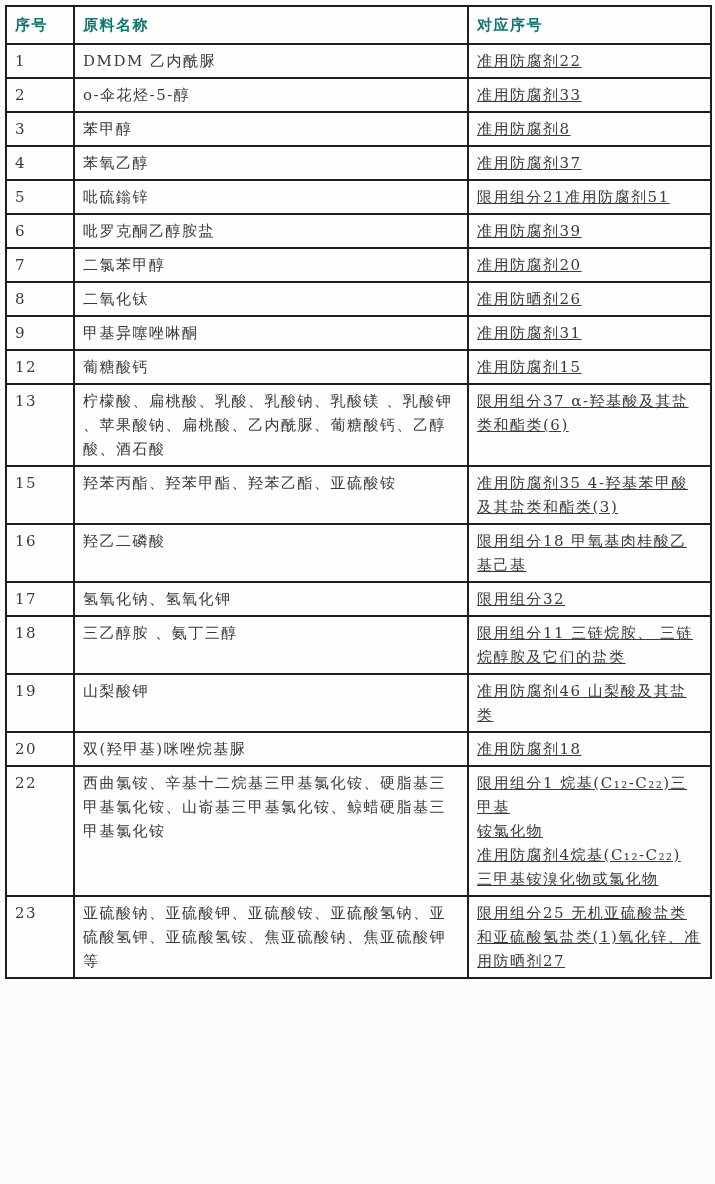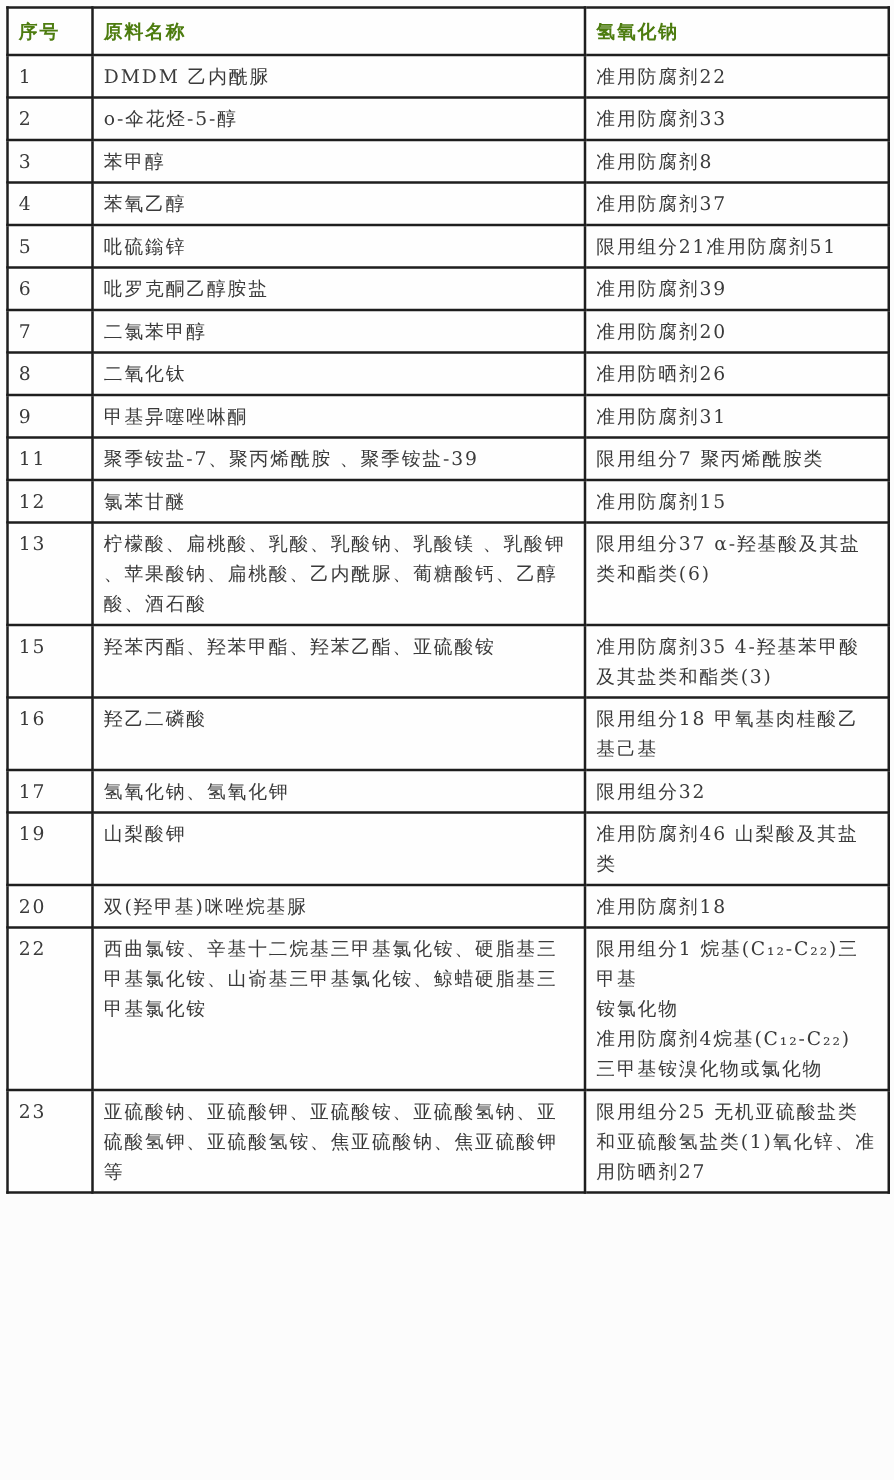--- a/index.html
+++ b/index.html
@@ -32,41 +32,41 @@
     letter-spacing: 1.5px;
     color: #3a3a3a;
     padding: 4px 8px;
     vertical-align: top;
     text-align: left;
     word-break: break-all;
     overflow: hidden;
   }
   th {
     font-weight: bold;
-    color: #4d7c0f;
+    color: #0f766e;
     padding-top: 6px;
     padding-bottom: 6px;
   }
-  td.ref { white-space: pre-line; }
+  td.ref { white-space: pre-line; text-decoration: underline; }
 </style>
 </head>
 <body>
 
 <div class="page">
   <table class="materials">
     <colgroup>
       <col class="c-no">
         <col class="c-mat">
         <col class="c-ref">
     </colgroup>
     <thead>
       <tr>
         <th>序号</th>
         <th>原料名称</th>
-        <th>氢氧化钠</th>
+        <th>对应序号</th>
       </tr>
     </thead>
     <tbody>
       <tr>
         <td>1</td>
         <td>DMDM 乙内酰脲</td>
         <td class="ref">准用防腐剂22</td>
       </tr>
       <tr>
         <td>2</td>
@@ -102,27 +102,22 @@
         <td>8</td>
         <td>二氧化钛</td>
         <td class="ref">准用防晒剂26</td>
       </tr>
       <tr>
         <td>9</td>
         <td>甲基异噻唑啉酮</td>
         <td class="ref">准用防腐剂31</td>
       </tr>
       <tr>
-        <td>11</td>
-        <td>聚季铵盐-7、聚丙烯酰胺 、聚季铵盐-39</td>
-        <td class="ref">限用组分7 聚丙烯酰胺类</td>
-      </tr>
-      <tr>
         <td>12</td>
-        <td>氯苯甘醚</td>
+        <td>葡糖酸钙</td>
         <td class="ref">准用防腐剂15</td>
       </tr>
       <tr>
         <td>13</td>
         <td>柠檬酸、扁桃酸、乳酸、乳酸钠、乳酸镁 、乳酸钾　 、苹果酸钠、扁桃酸、乙内酰脲、葡糖酸钙、乙醇酸、酒石酸</td>
         <td class="ref">限用组分37 α-羟基酸及其盐类和酯类(6)</td>
       </tr>
       <tr>
         <td>15</td>
         <td>羟苯丙酯、羟苯甲酯、羟苯乙酯、亚硫酸铵</td>
@@ -130,20 +125,25 @@
       </tr>
       <tr>
         <td>16</td>
         <td>羟乙二磷酸</td>
         <td class="ref">限用组分18 甲氧基肉桂酸乙基己基</td>
       </tr>
       <tr>
         <td>17</td>
         <td>氢氧化钠、氢氧化钾</td>
         <td class="ref">限用组分32</td>
+      </tr>
+      <tr>
+        <td>18</td>
+        <td>三乙醇胺 、氨丁三醇</td>
+        <td class="ref">限用组分11 三链烷胺、 三链烷醇胺及它们的盐类</td>
       </tr>
       <tr>
         <td>19</td>
         <td>山梨酸钾</td>
         <td class="ref">准用防腐剂46 山梨酸及其盐类</td>
       </tr>
       <tr>
         <td>20</td>
         <td>双(羟甲基)咪唑烷基脲</td>
         <td class="ref">准用防腐剂18</td>

